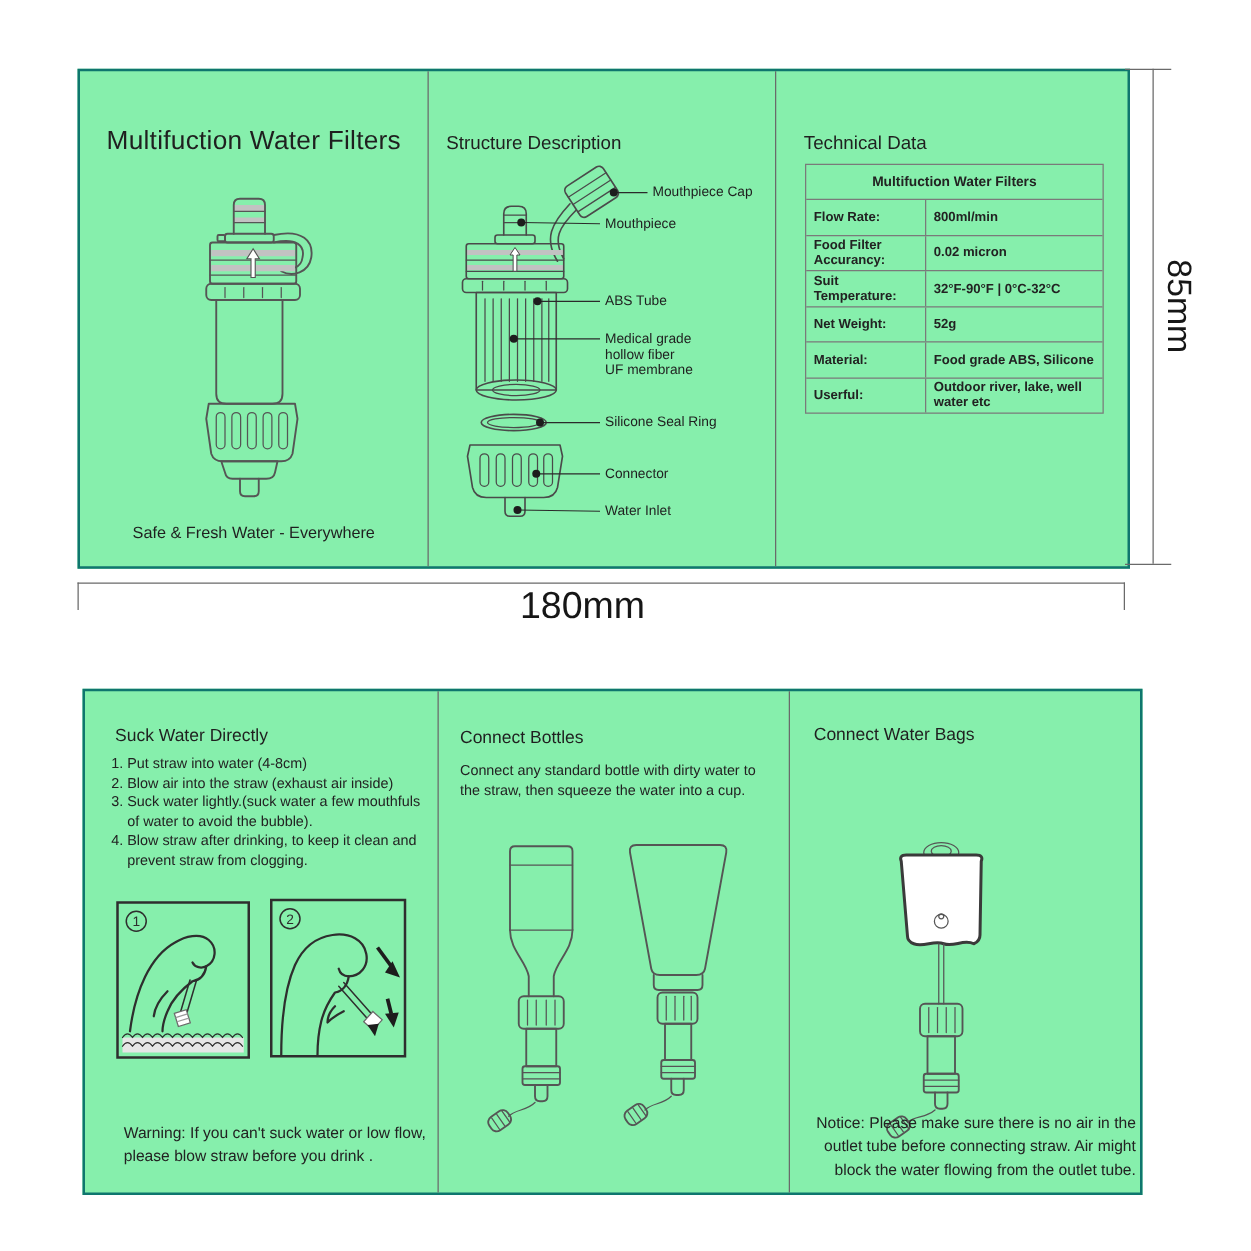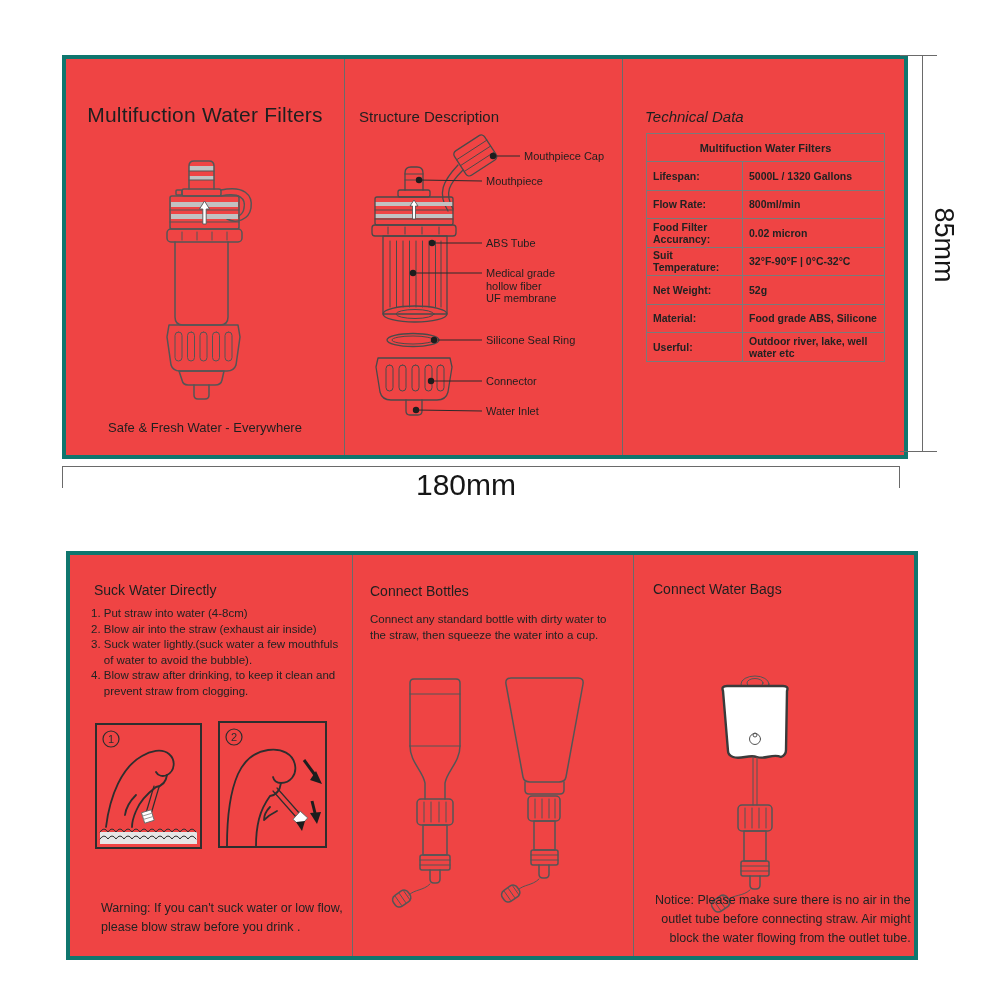--- a/index.html
+++ b/index.html
@@ -1,19 +1,19 @@
 <!DOCTYPE html>
 <html><head>
 <meta charset="utf-8">
 <style>
   html,body{margin:0;padding:0;background:#fff;}
   .canvas{position:relative;width:1001px;height:1001px;background:#ffffff;overflow:hidden;
           font-family:"Liberation Sans","DejaVu Sans",sans-serif;color:#2b2b2b;}
   .abs{position:absolute;}
-  .box{position:absolute;border:4px solid #0f766e;background:#ef4444;}
+  .box{position:absolute;border:2px solid #0f766e;background:#86efac;}
   .panel{position:absolute;top:0;height:100%;}
   .panel.bl{border-left:1px solid #6a6a6a;}
   .pretxt{white-space:pre-wrap;}
   .h-line{position:absolute;border-top:1px solid #6a6a6a;}
   .v-line{position:absolute;border-left:1px solid #6a6a6a;}
   .title-lg{font-size:21px;letter-spacing:.2px;color:#1f1f1f;}
   .title-md{font-size:15px;color:#1f1f1f;margin-top:10px;}
   .title-sm{font-size:14px;color:#1f1f1f;}
   .body-sm{font-size:11.5px;line-height:15.5px;color:#222;}
   .s-label{position:absolute;font-size:11px;line-height:12.5px;color:#1f1f1f;white-space:pre-line;}
@@ -170,28 +170,24 @@
       <div class="s-label" style="left:141px;top:178px;">ABS Tube</div>
       <div class="s-label" style="left:141px;top:208px;">Medical grade
 hollow fiber
 UF membrane</div>
       <div class="s-label" style="left:141px;top:275px;">Silicone Seal Ring</div>
       <div class="s-label" style="left:141px;top:316px;">Connector</div>
       <div class="s-label" style="left:141px;top:346px;">Water Inlet</div>
     </div>
 
     <div class="panel bl" style="left:556px;width:282px;">
-      <div class="abs title-md" style="left:22px;top:39px;font-style:italic;">Technical Data</div>
+      <div class="abs title-md" style="left:22px;top:39px;">Technical Data</div>
 
       <div class="tbl" style="left:23px;top:74px;width:237px;">
         <div class="t-head">Multifuction Water Filters</div>
-        <div class="t-row">
-            <div class="t-c1">Lifespan:</div>
-            <div class="t-c2">5000L / 1320 Gallons</div>
-          </div>
         <div class="t-row">
             <div class="t-c1">Flow Rate:</div>
             <div class="t-c2">800ml/min</div>
           </div>
         <div class="t-row">
             <div class="t-c1">Food Filter Accurancy:</div>
             <div class="t-c2">0.02 micron</div>
           </div>
         <div class="t-row">
             <div class="t-c1">Suit Temperature:</div>

